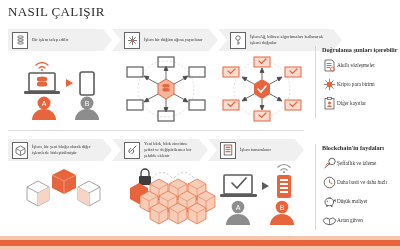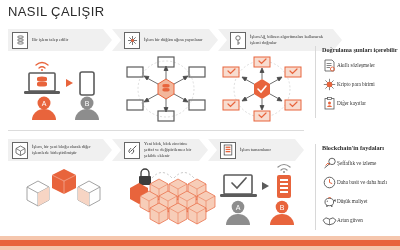--- a/index.html
+++ b/index.html
@@ -8,21 +8,21 @@
     background:#ffffff;
     font-family:"Liberation Sans", sans-serif;
     color:#3d3d3d;
     position:relative;
   }
   .page{position:relative;width:400px;height:250px;}
 
   
   .title{
     position:absolute;left:8px;top:4px;
-    font-family:Liberation Sans, sans-serif;
+    font-family:Liberation Serif, serif;
     font-size:13px;letter-spacing:.4px;color:#2b2b2b;
     font-weight:400;
   }
 
   
   .chev{
     position:absolute;height:22px;
     background:#f0f0f0;
     display:flex;align-items:center;
     box-sizing:border-box;

